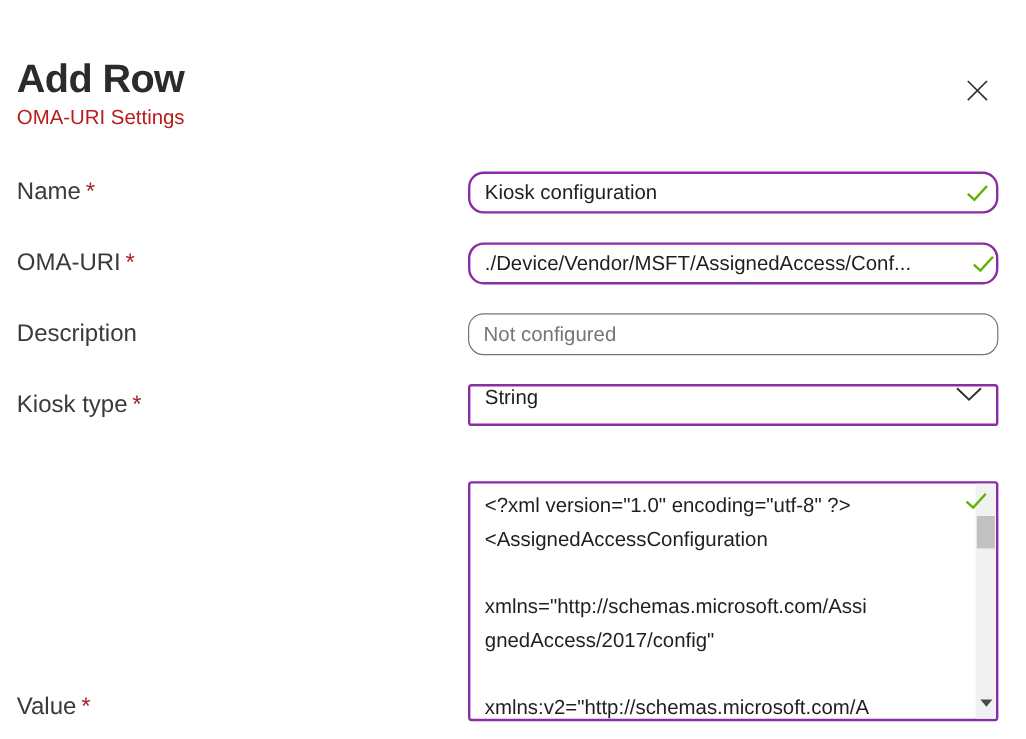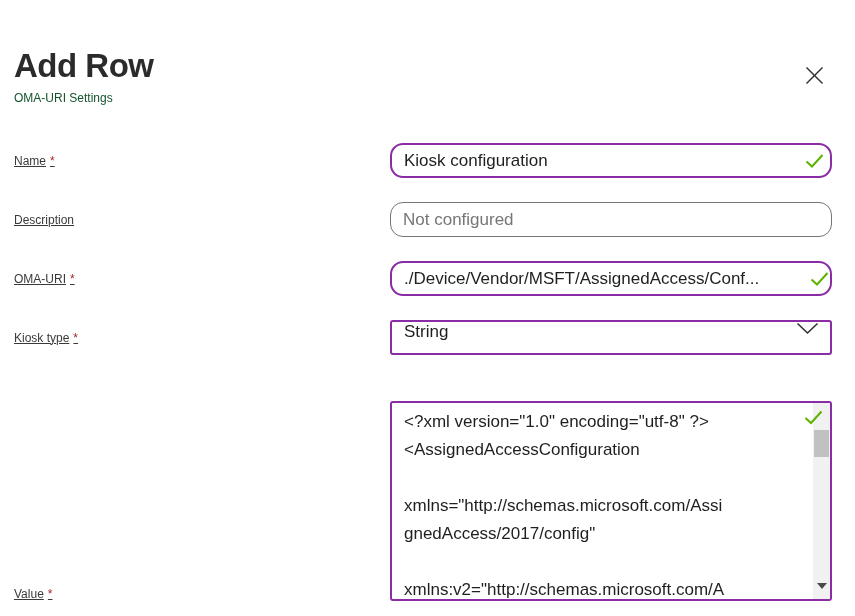--- a/index.html
+++ b/index.html
@@ -27,43 +27,42 @@
   .title {
     margin: 0;
     font-size: 33px;
     line-height: 40px;
     font-weight: 600;
     color: #2b2b2b;
     letter-spacing: -0.5px;
   }
   .subtitle {
     margin-top: 3px;
-    font-size: 12px;
+    font-size: 17px;
     line-height: 18px;
-    color: #14532d;
+    color: #b91c1c;
   }
   .close-btn {
     background: none;
     border: none;
     padding: 6px;
     margin: 14px 2px 0 0;
     cursor: pointer;
     line-height: 0;
   }
   .form { margin-top: 36px; }
   .row {
     display: flex;
     align-items: center;
     margin-bottom: 24px;
   }
   .row-label {
     flex: 0 0 376px;
-    font-size: 12px;
+    font-size: 20px;
     color: #3b3a39;
-    text-decoration: underline;
   }
   .req {
     color: #a4262c;
     margin-left: 4px;
   }
   .field {
     position: relative;
     flex: 1;
   }
   .text-input {
@@ -187,35 +186,35 @@
         <input class="text-input b-purple" type="text" value="Kiosk configuration" style="">
         <span class="check">
           <svg width="19" height="15" viewBox="0 0 19 15">
             <polyline points="1.5,8 7,13 17.5,1.5" fill="none" stroke="#5db300" stroke-width="2"></polyline>
           </svg>
         </span>
       </div>
     </div>
 
     <div class="row">
-      <div class="row-label"><span>Description</span></div>
-      <div class="field">
-        <input class="text-input b-gray" type="text" placeholder="Not configured" style="">
-      </div>
-    </div>
-
-    <div class="row">
       <div class="row-label"><span>OMA-URI</span><span class="req">*</span></div>
       <div class="field">
         <input class="text-input b-purple" type="text" value="./Device/Vendor/MSFT/AssignedAccess/Conf..." style="">
         <span class="check check-oma">
           <svg width="19" height="15" viewBox="0 0 19 15">
             <polyline points="1.5,8 7,13 17.5,1.5" fill="none" stroke="#5db300" stroke-width="2"></polyline>
           </svg>
         </span>
+      </div>
+    </div>
+
+    <div class="row">
+      <div class="row-label"><span>Description</span></div>
+      <div class="field">
+        <input class="text-input b-gray" type="text" placeholder="Not configured" style="">
       </div>
     </div>
 
     <div class="row">
       <div class="row-label"><span>Kiosk type</span><span class="req">*</span></div>
       <div class="field">
         <div class="select-box">
           <span>String</span>
           <span style="line-height:0;">
             <svg width="23" height="13" viewBox="0 0 23 13">

